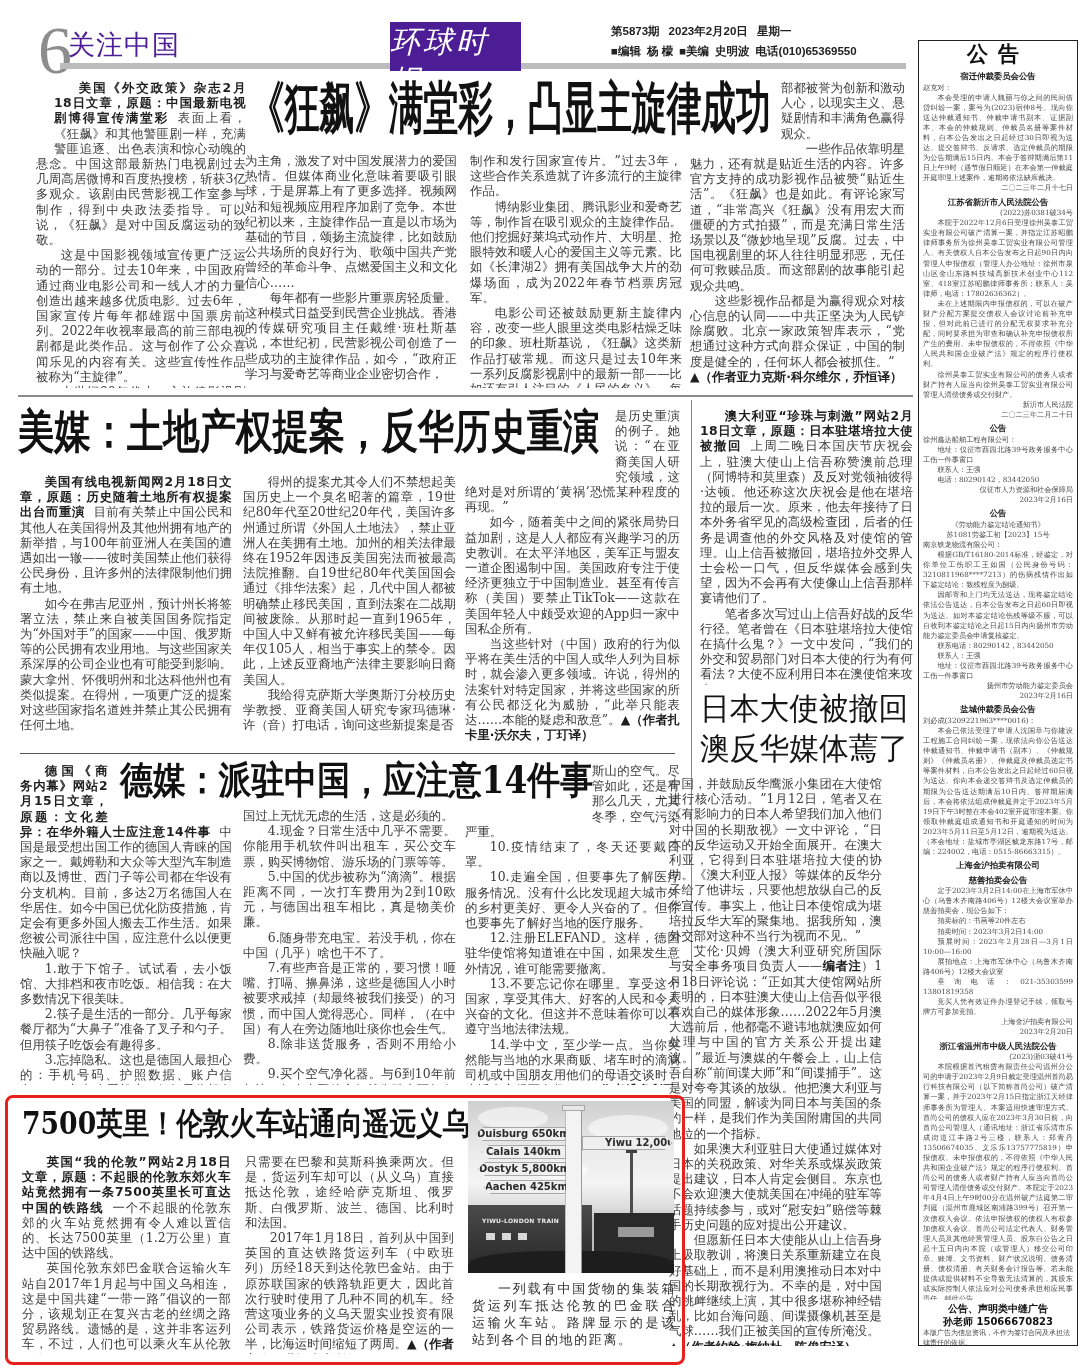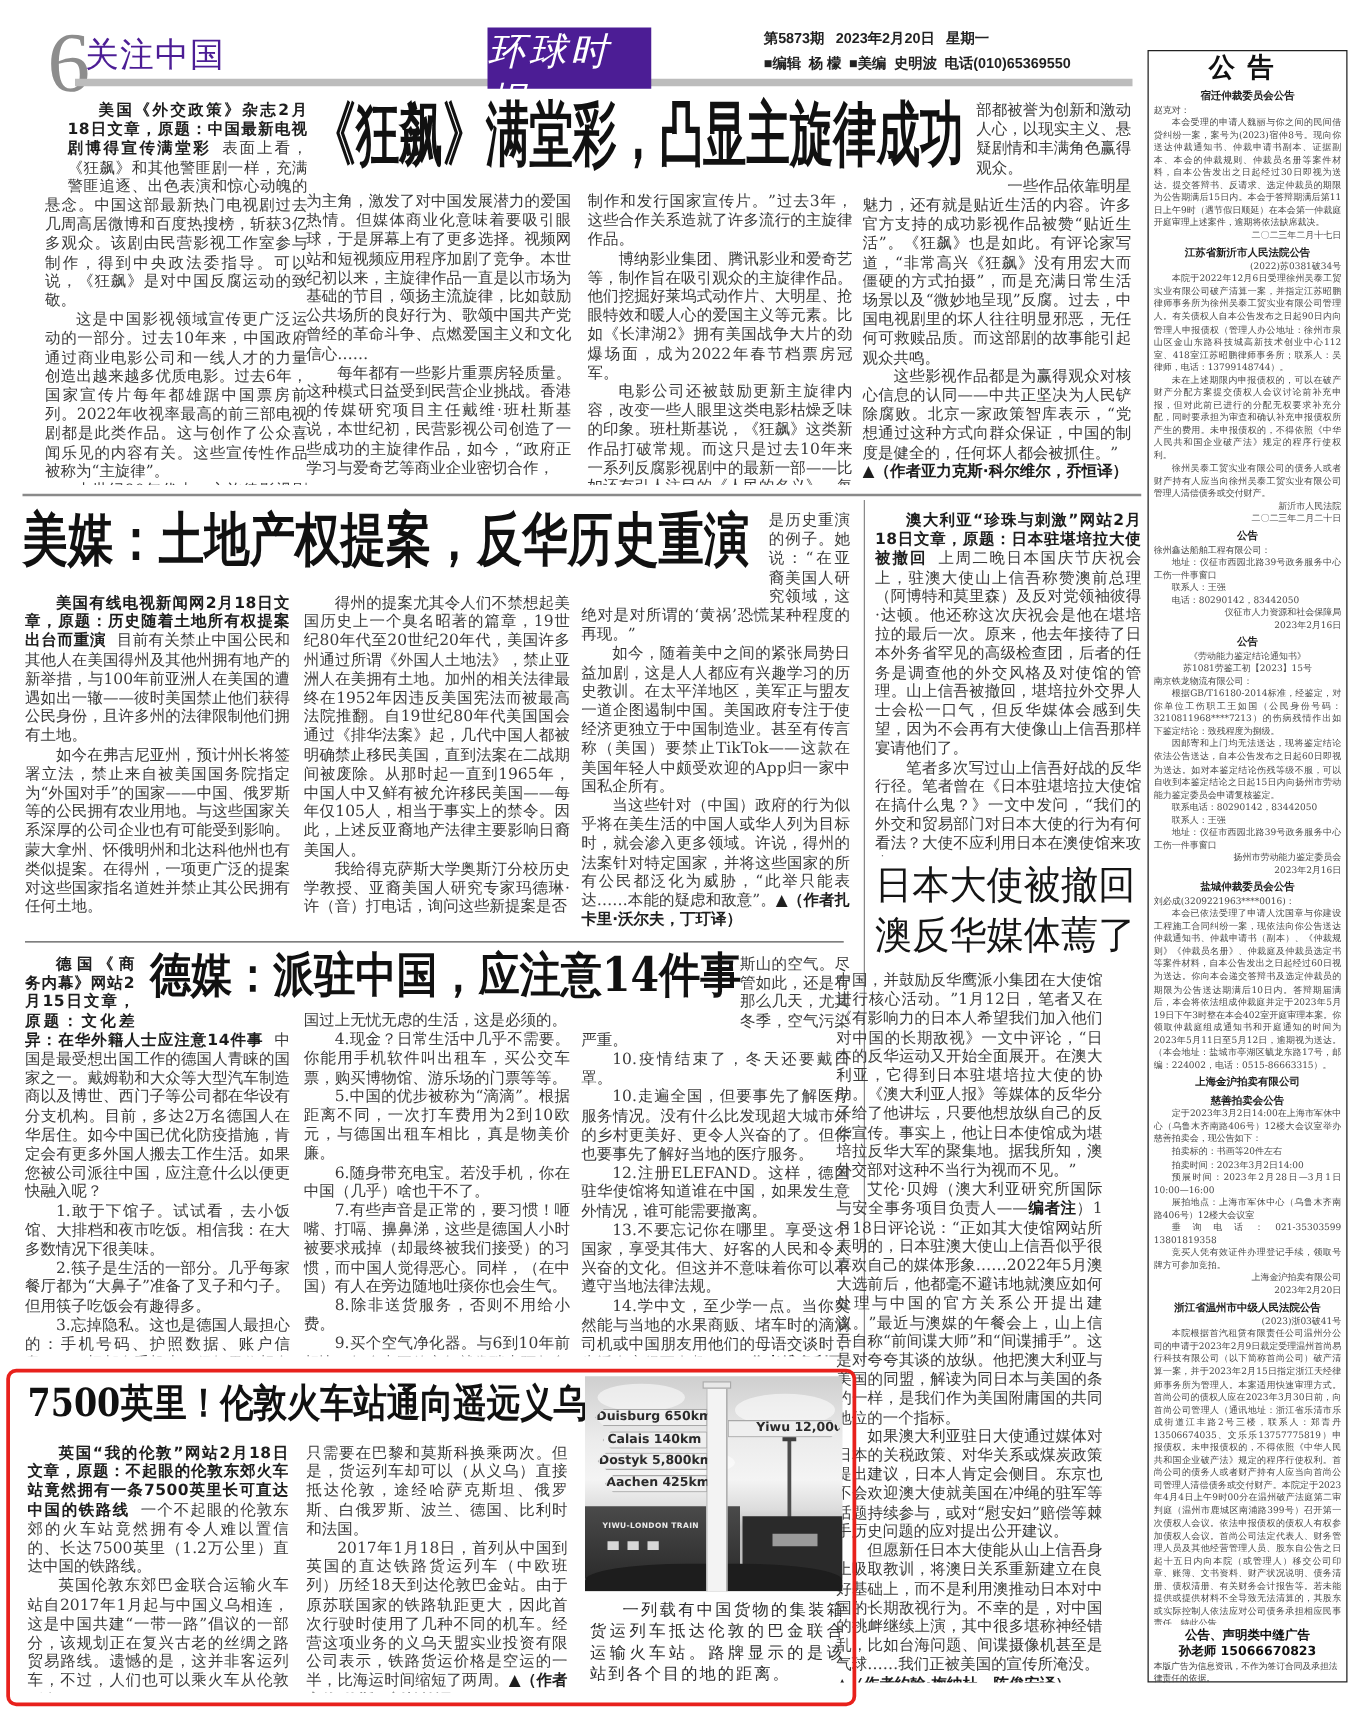--- a/index.html
+++ b/index.html
@@ -201,21 +201,21 @@
   <div class="n-title">公告</div>
   <div class="n-flow">
 
     <h4>宿迁仲裁委员会公告</h4>
     <p class="ni">赵克对：</p>
     <p>本会受理的申请人魏丽与你之间的民间借贷纠纷一案，案号为(2023)宿仲8号。现向你送达仲裁通知书、仲裁申请书副本、证据副本、本会的仲裁规则、仲裁员名册等案件材料，自本公告发出之日起经过30日即视为送达。提交答辩书、反请求、选定仲裁员的期限为公告期满后15日内。本会于答辩期满后第11日上午9时（遇节假日顺延）在本会第一仲裁庭开庭审理上述案件，逾期将依法缺席裁决。</p>
     <p class="sign-line">二〇二三年二月十七日</p>
 
     <h4>江苏省新沂市人民法院公告</h4>
     <p class="sign-line">(2022)苏0381破34号</p>
-    <p>本院于2022年12月6日受理徐州吴泰工贸实业有限公司破产清算一案，并指定江苏昭鹏律师事务所为徐州吴泰工贸实业有限公司管理人。有关债权人自本公告发布之日起90日内向管理人申报债权（管理人办公地址：徐州市泉山区金山东路科技城高新技术创业中心112室、418室江苏昭鹏律师事务所；联系人：吴律师，电话：13799148744）。</p>
+    <p>本院于2022年12月6日受理徐州吴泰工贸实业有限公司破产清算一案，并指定江苏昭鹏律师事务所为徐州吴泰工贸实业有限公司管理人。有关债权人自本公告发布之日起90日内向管理人申报债权（管理人办公地址：徐州市泉山区金山东路科技城高新技术创业中心112室、418室江苏昭鹏律师事务所；联系人：吴律师，电话：17802636362）。</p>
     <p>未在上述期限内申报债权的，可以在破产财产分配方案提交债权人会议讨论前补充申报，但对此前已进行的分配无权要求补充分配，同时要承担为审查和确认补充申报债权所产生的费用。未申报债权的，不得依照《中华人民共和国企业破产法》规定的程序行使权利。</p>
     <p>徐州吴泰工贸实业有限公司的债务人或者财产持有人应当向徐州吴泰工贸实业有限公司管理人清偿债务或交付财产。</p>
     <p class="sign-line">新沂市人民法院</p>
     <p class="sign-line">二〇二三年二月二十日</p>
 
     <h4>公告</h4>
     <p class="ni">徐州鑫达船舶工程有限公司：</p>
     <p>地址：仪征市西园北路39号政务服务中心工伤一件事窗口</p>
     <p>联系人：王强</p>
     <p>电话：80290142，83442050</p>

